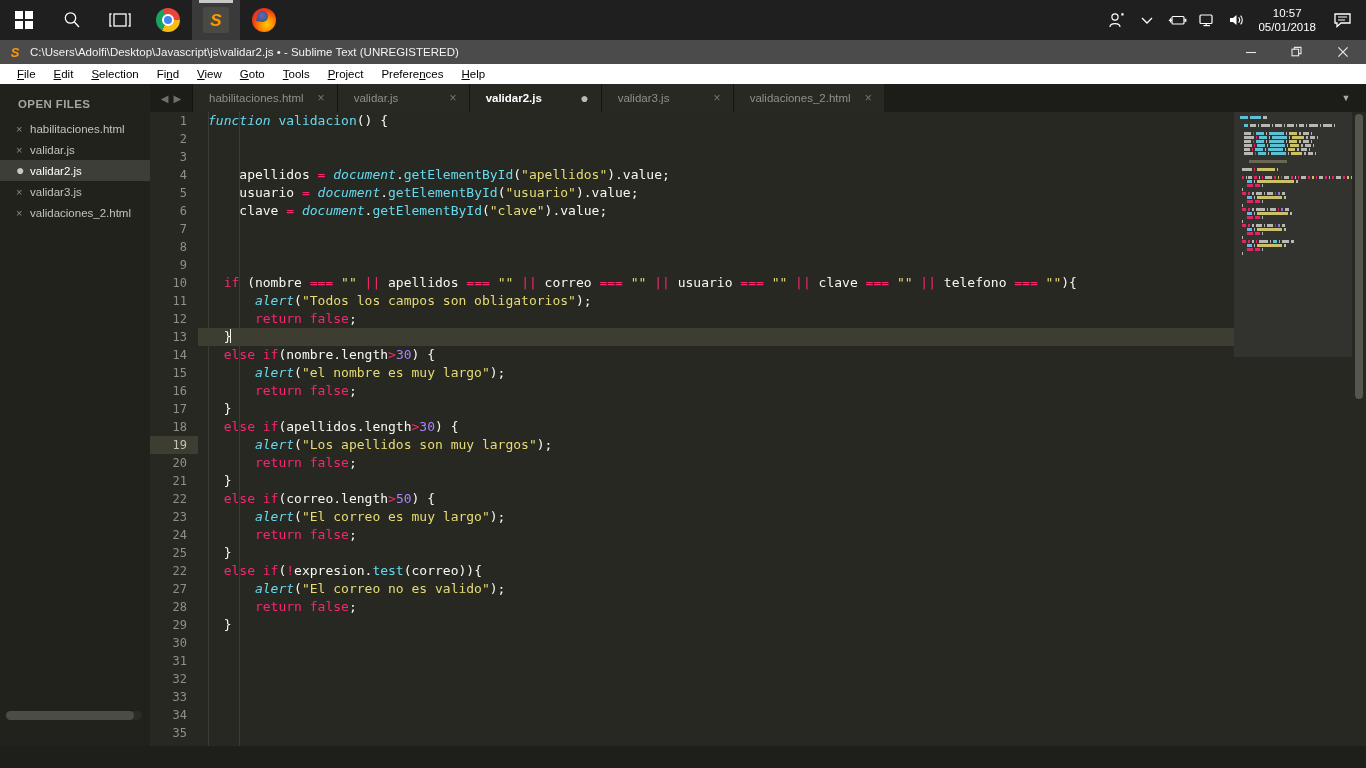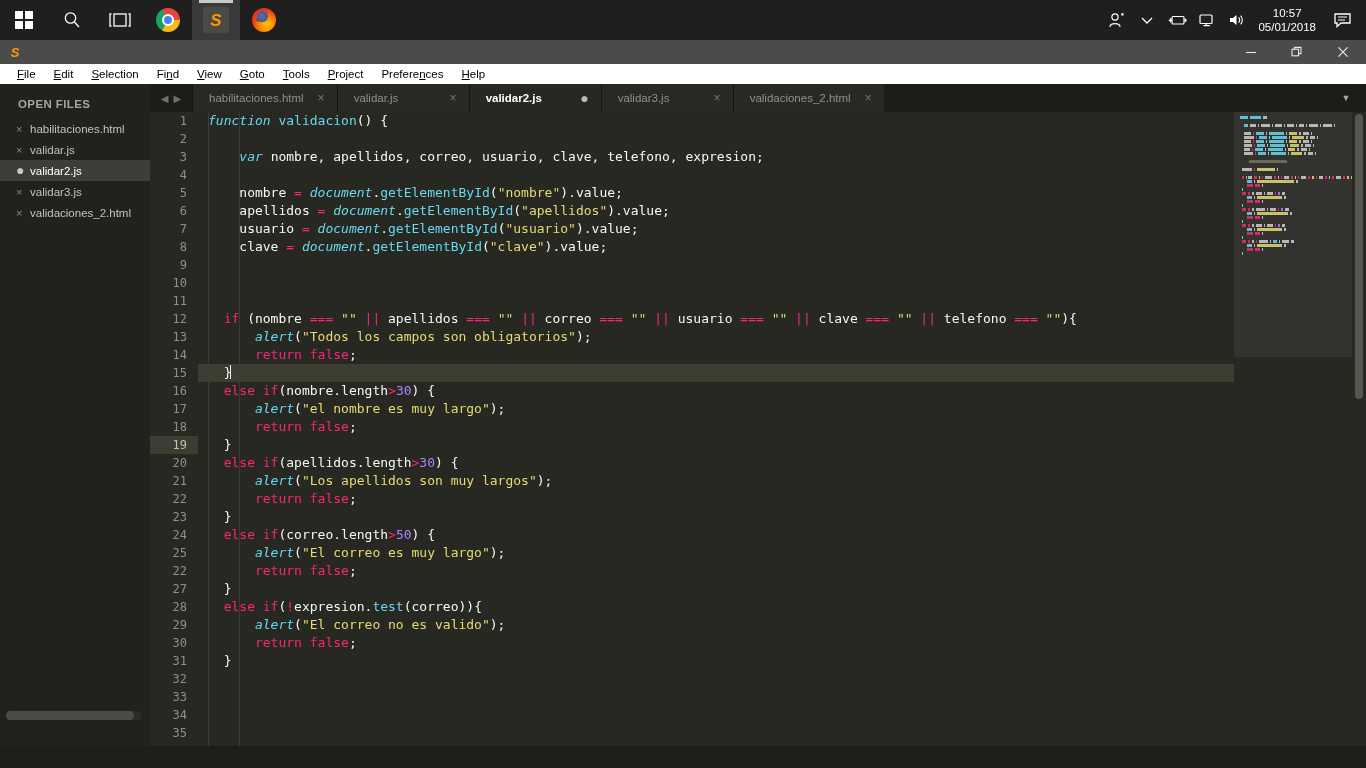--- a/index.html
+++ b/index.html
@@ -221,20 +221,21 @@
           <path d="M6 7 L15 7 M6 10 L13 10" stroke="#fff" stroke-width="1.1"></path>
         </svg>
       </div>
     </div>
   </div>
 
   <div class="titlebar">
     <div class="tb-icon">
         <span>S</span>
       </div>
+    <div class="title-text">C:\Users\Adolfi\Desktop\Javascript\js\validar2.js • - Sublime Text (UNREGISTERED)</div>
     <div class="wctrls">
       <div class="wctrl">
         <svg width="12" height="12" viewBox="0 0 12 12">
           <line x1="1" y1="6.5" x2="11" y2="6.5" stroke="#e8e8e8" stroke-width="1.1"></line>
         </svg>
       </div>
       <div class="wctrl">
         <svg width="12" height="12" viewBox="0 0 12 12">
           <rect x="1" y="3.2" width="6.6" height="6.6" fill="none" stroke="#e8e8e8" stroke-width="1.1"></rect>
           <path d="M3.4 3.2 L3.4 1.4 L10 1.4 L10 7.6 L7.6 7.6" fill="none" stroke="#e8e8e8" stroke-width="1.1"></path>
@@ -361,23 +362,21 @@
           <div class="grow">33</div>
           <div class="grow">34</div>
           <div class="grow">35</div>
         </div>
       <div class="codearea">
         <div class="indent-guide" style="left:10px;"></div>
         <div class="indent-guide" style="left:41px;"></div>
         <div id="code">
             <div class="cline"><span class="stg">function</span> <span class="sup">validacion</span>() {</div>
             <div class="cline">&nbsp;</div>
-            <div class="cline">    <span class="stg">var</span> <span class="pl">nombre</span>, <span class="pl">apellidos</span>, <span class="pl">correo</span>, <span class="pl">usuario</span>, <span class="pl">clave</span>, <span class="pl">telefono</span>, <span class="pl">expresion</span>;</div>
             <div class="cline">&nbsp;</div>
-            <div class="cline">    <span class="pl">nombre</span> <span class="op">=</span> <span class="stg">document</span>.<span class="sup">getElementById</span>(<span class="str">"nombre"</span>).<span class="pl">value</span>;</div>
             <div class="cline">    <span class="pl">apellidos</span> <span class="op">=</span> <span class="stg">document</span>.<span class="sup">getElementById</span>(<span class="str">"apellidos"</span>).<span class="pl">value</span>;</div>
             <div class="cline">    <span class="pl">usuario</span> <span class="op">=</span> <span class="stg">document</span>.<span class="sup">getElementById</span>(<span class="str">"usuario"</span>).<span class="pl">value</span>;</div>
             <div class="cline">    <span class="pl">clave</span> <span class="op">=</span> <span class="stg">document</span>.<span class="sup">getElementById</span>(<span class="str">"clave"</span>).<span class="pl">value</span>;</div>
             <div class="cline">&nbsp;</div>
             <div class="cline">&nbsp;</div>
             <div class="cline">&nbsp;</div>
             <div class="cline">  <span class="kw">if</span> (<span class="pl">nombre</span> <span class="op">===</span> <span class="str">""</span> <span class="op">||</span> <span class="pl">apellidos</span> <span class="op">===</span> <span class="str">""</span> <span class="op">||</span> <span class="pl">correo</span> <span class="op">===</span> <span class="str">""</span> <span class="op">||</span> <span class="pl">usuario</span> <span class="op">===</span> <span class="str">""</span> <span class="op">||</span> <span class="pl">clave</span> <span class="op">===</span> <span class="str">""</span> <span class="op">||</span> <span class="pl">telefono</span> <span class="op">===</span> <span class="str">""</span>){</div>
             <div class="cline">      <span class="stg">alert</span>(<span class="str">"Todos los campos son obligatorios"</span>);</div>
             <div class="cline">      <span class="kw">return</span> <span class="kw">false</span>;</div>
             <div class="cline cur">  }<span class="caret"></span></div>

